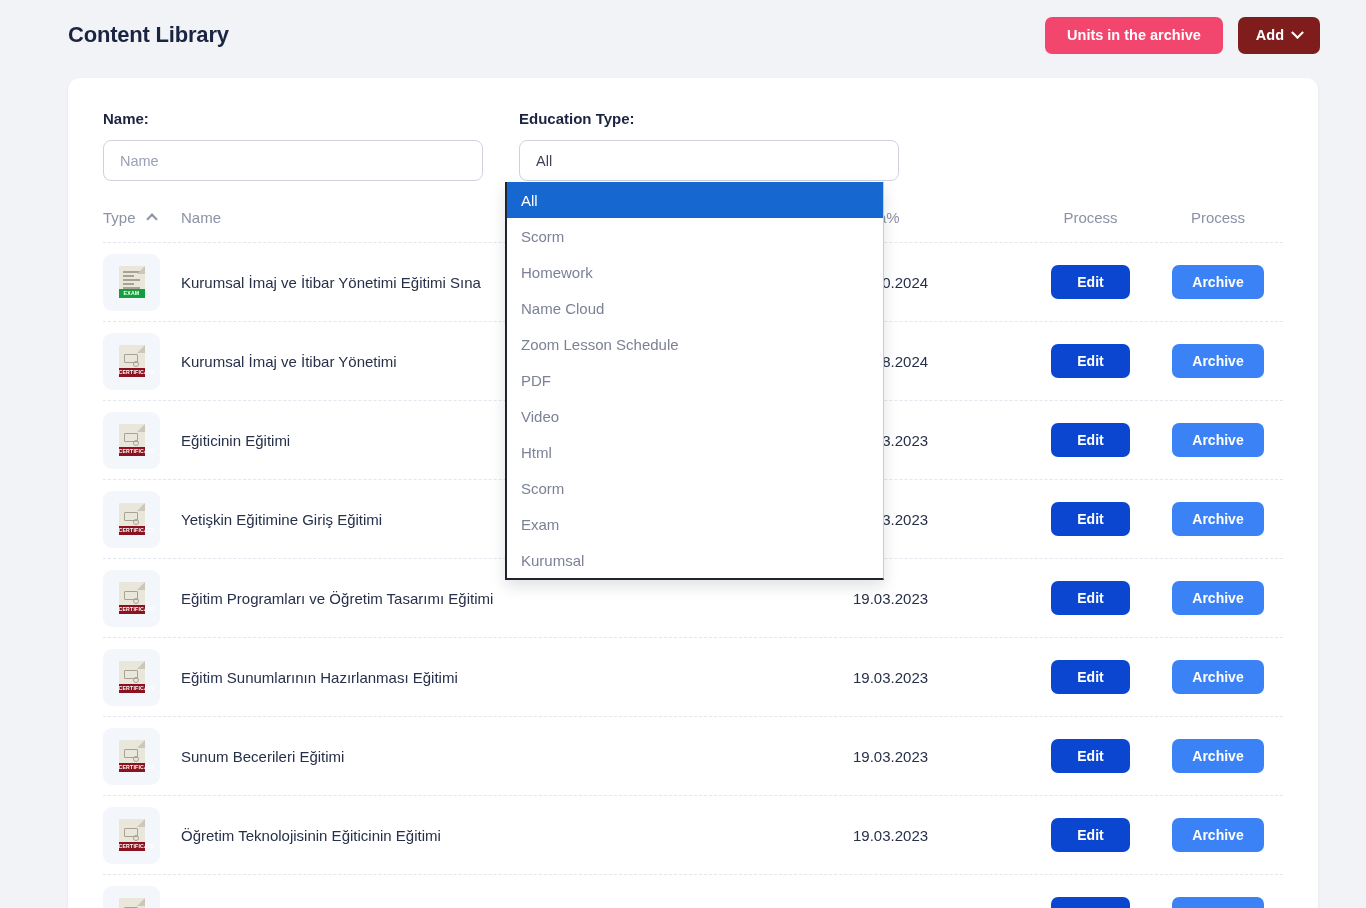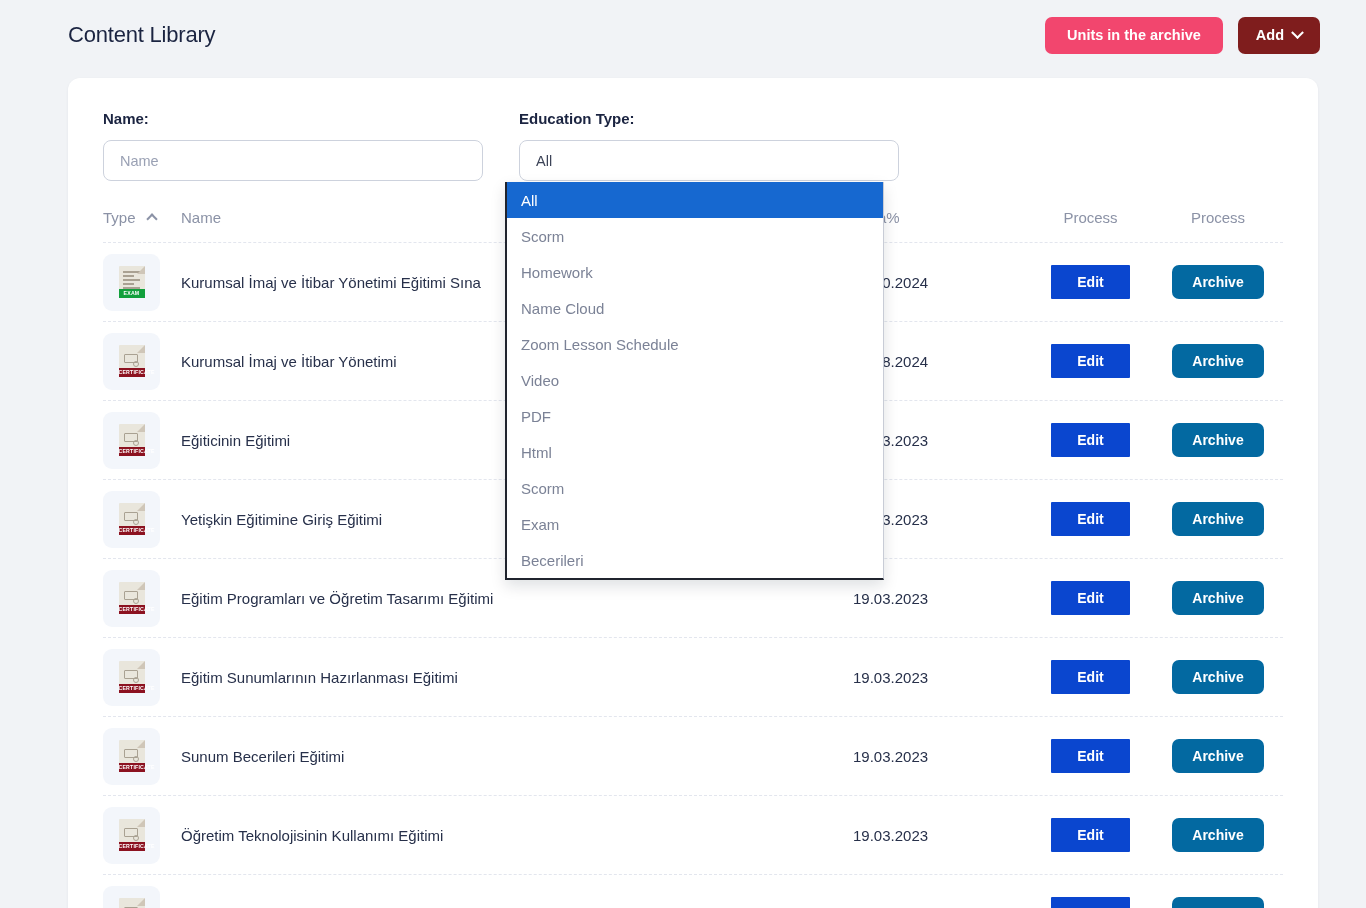--- a/index.html
+++ b/index.html
@@ -11,21 +11,21 @@
   }
   .page { position: relative; width: 1366px; height: 908px; }
 
   
   .topbar {
     position: absolute; left: 0; top: 0; width: 1366px; height: 70px;
     display: flex; align-items: center; justify-content: space-between;
     padding: 0 46px 0 68px;
   }
   .page-title {
-    font-size: 22px; font-weight: normal; color: #1b2441;
+    font-size: 22px; font-weight: bold; color: #1b2441;
     letter-spacing: -0.2px;
   }
   .top-actions { display: flex; align-items: center; gap: 15px; }
   .btn {
     border: none; border-radius: 7px; cursor: pointer;
     font-family: "Liberation Sans", sans-serif;
     font-weight: bold; color: #fff; white-space: nowrap;
   }
   .btn-archive-top {
     background: #f2466e; font-size: 14.5px;
@@ -120,24 +120,24 @@
   }
   .doc .cert-seal {
     position: absolute; left: 14px; top: 16px;
     width: 6px; height: 6px; border-radius: 50%;
     border: 1.5px solid #a9a192;
   }
 
   
   .btn-edit {
     background: #0a46cf; font-size: 14px; padding: 0 26px;
-    height: 34px; line-height: 34px; border-radius: 1px;
+    height: 34px; line-height: 34px; border-radius: 7px;
   }
   .btn-arch {
-    background: #0369a1; font-size: 14px; padding: 0 20px;
+    background: #3b82f6; font-size: 14px; padding: 0 20px;
     height: 34px; line-height: 34px; border-radius: 7px;
   }
 
   
   .dropdown {
     position: absolute; left: 505px; top: 182px;
     width: 379px; background: #fff;
     border-left: 2px solid #20242e;
     border-right: 1px solid #c8ccd6;
     border-bottom: 2px solid #20242e;
@@ -305,21 +305,21 @@
           <div class="trow">
             <div class="c-type">
               <div class="file-ico">
                 <div class="doc">
                   <div class="cert-mark"></div>
                   <div class="cert-seal"></div>
                   <div class="badge cert">CERTIFICATE</div>
                 </div>
               </div>
             </div>
-            <div class="c-name row-name">Öğretim Teknolojisinin Kullanımı Eğitimi</div>
+            <div class="c-name row-name">Öğretim Teknolojisinin Eğiticinin Eğitimi</div>
             <div class="c-data row-date">19.03.2023</div>
             <div class="c-proc1"><button class="btn btn-edit">Edit</button></div>
             <div class="c-proc2"><button class="btn btn-arch">Archive</button></div>
           </div>
           <div class="trow">
             <div class="c-type">
               <div class="file-ico">
                 <div class="doc">
                   <div class="cert-mark"></div>
                 </div>
@@ -333,21 +333,21 @@
         </div>
     </div>
   </div>
 
   <div class="dropdown" id="dropdown">
       <div class="dd-item selected">All</div>
       <div class="dd-item">Scorm</div>
       <div class="dd-item">Homework</div>
       <div class="dd-item">Name Cloud</div>
       <div class="dd-item">Zoom Lesson Schedule</div>
+      <div class="dd-item">PDF</div>
       <div class="dd-item">Video</div>
-      <div class="dd-item">PDF</div>
       <div class="dd-item">Html</div>
       <div class="dd-item">Scorm</div>
       <div class="dd-item">Exam</div>
-      <div class="dd-item">Becerileri</div>
+      <div class="dd-item">Kurumsal</div>
     </div>
 
 </div>
 
 </body></html>

